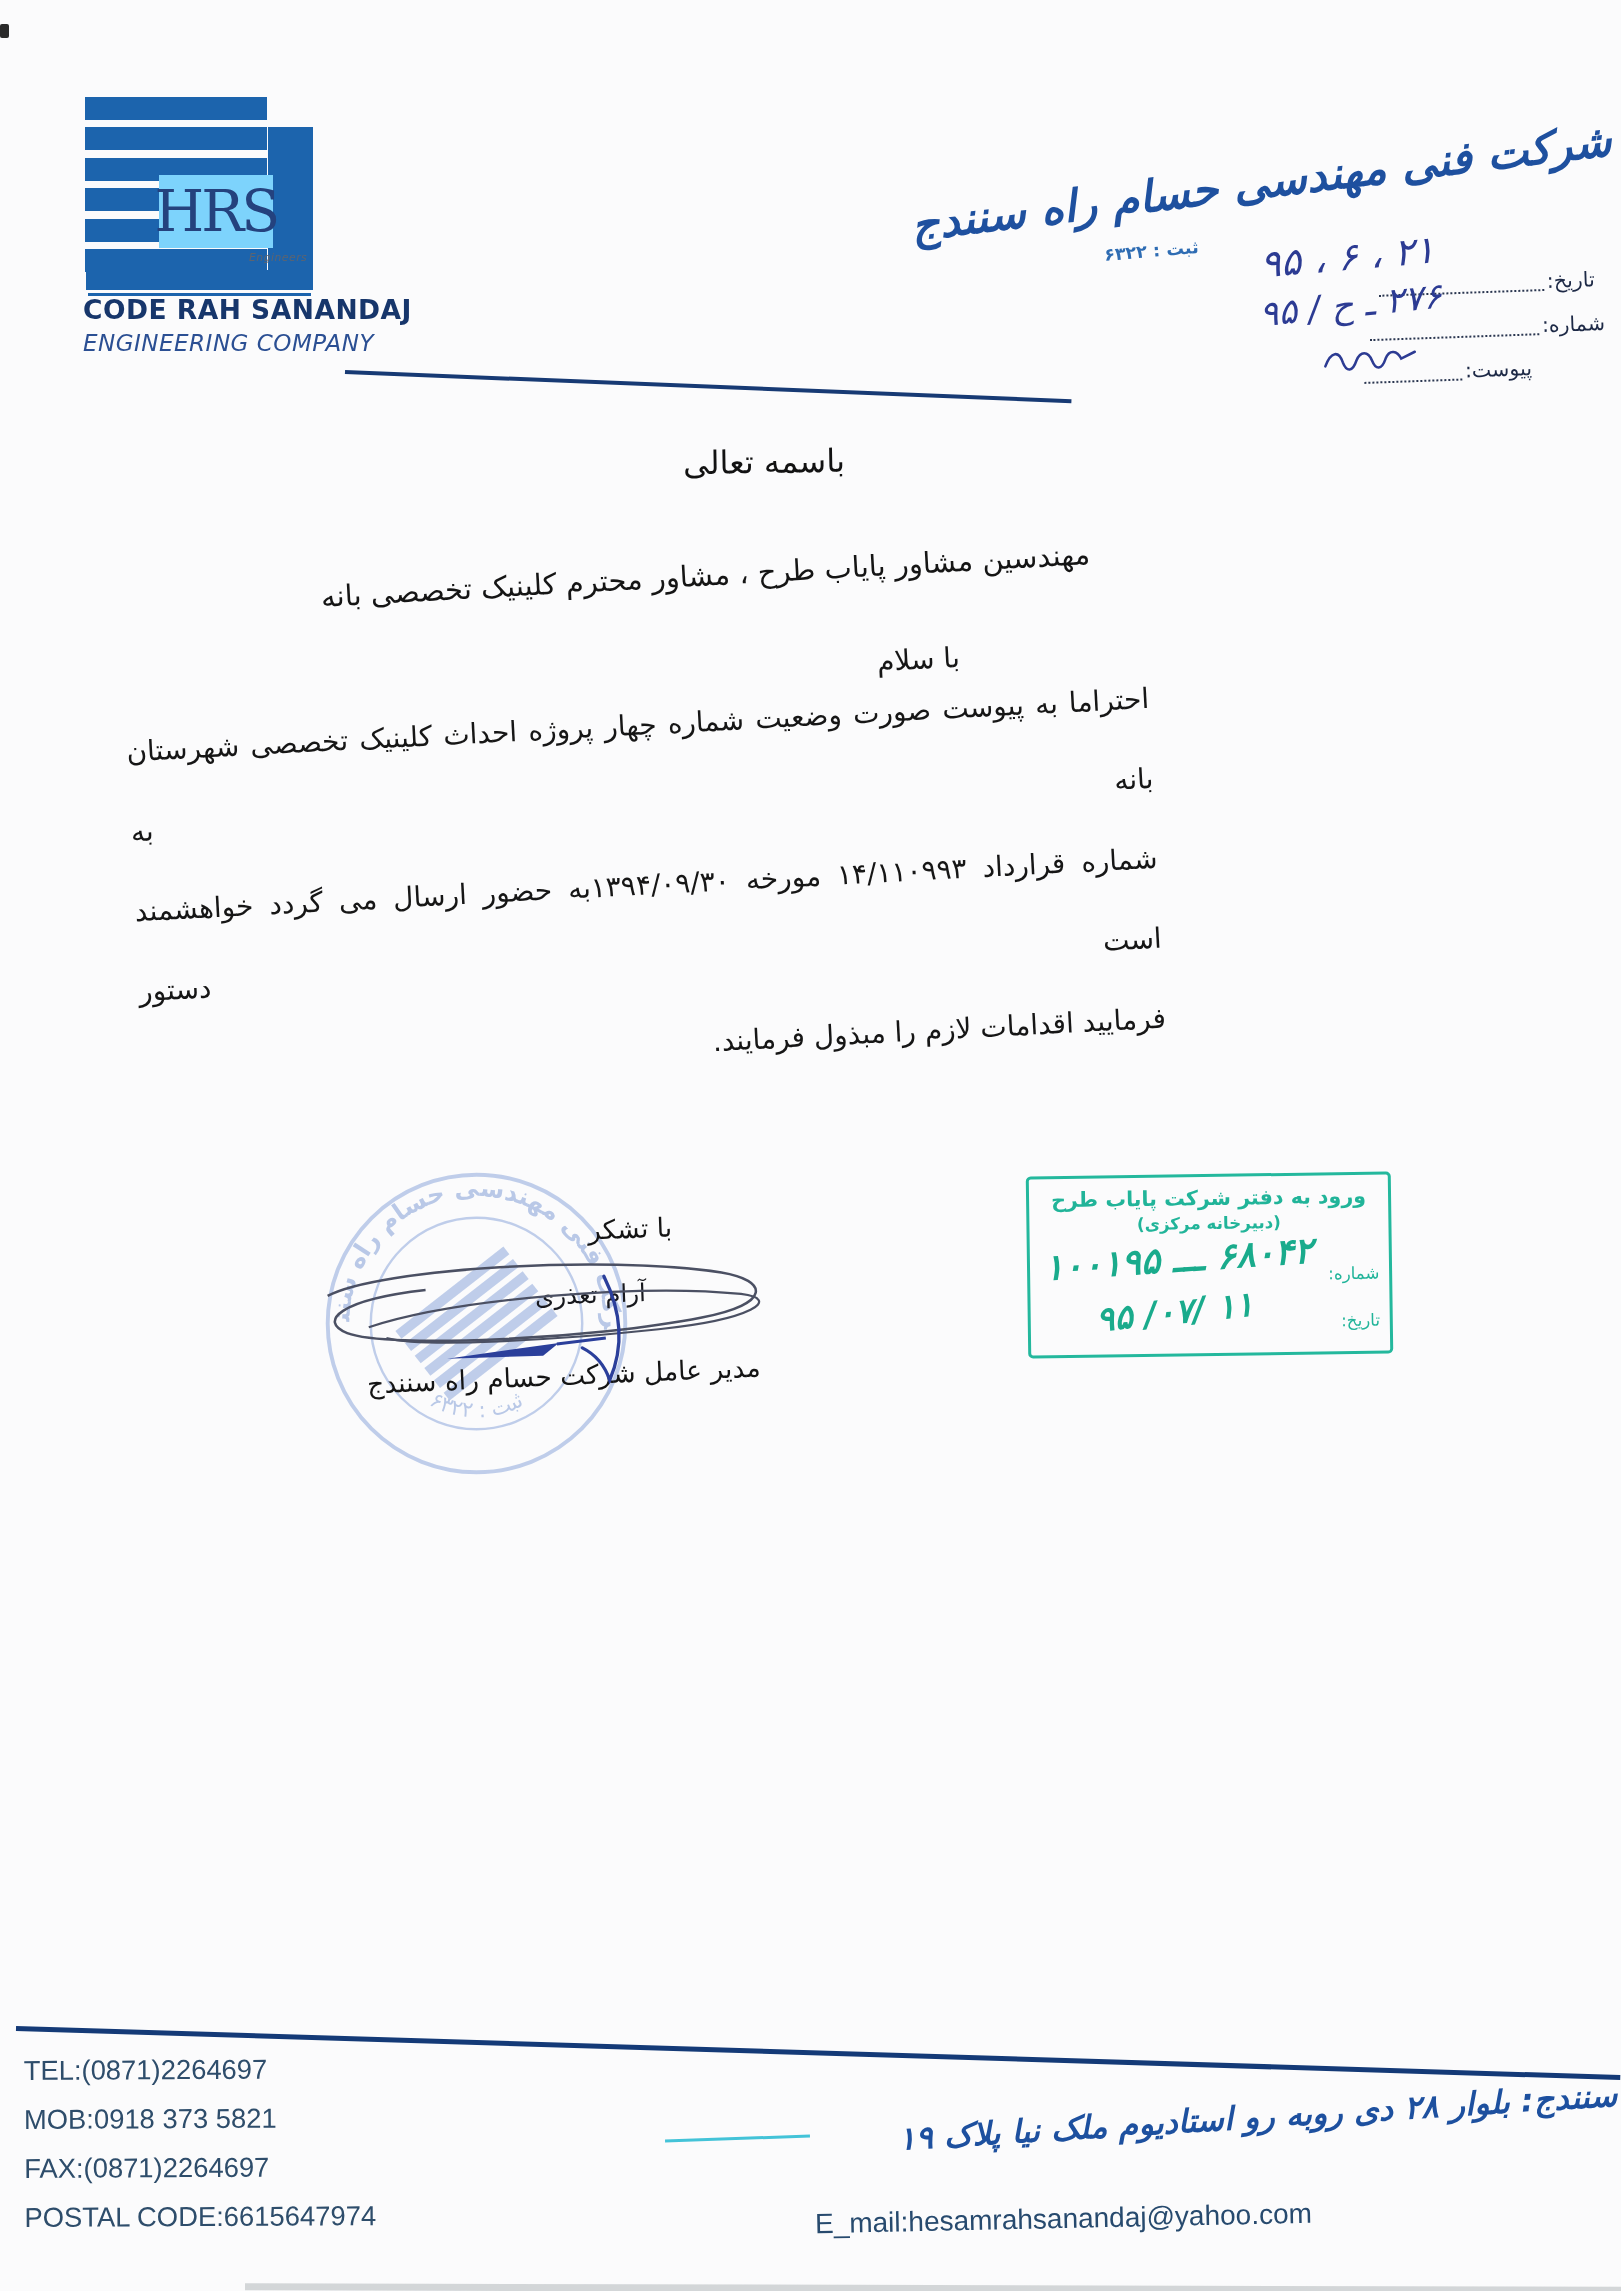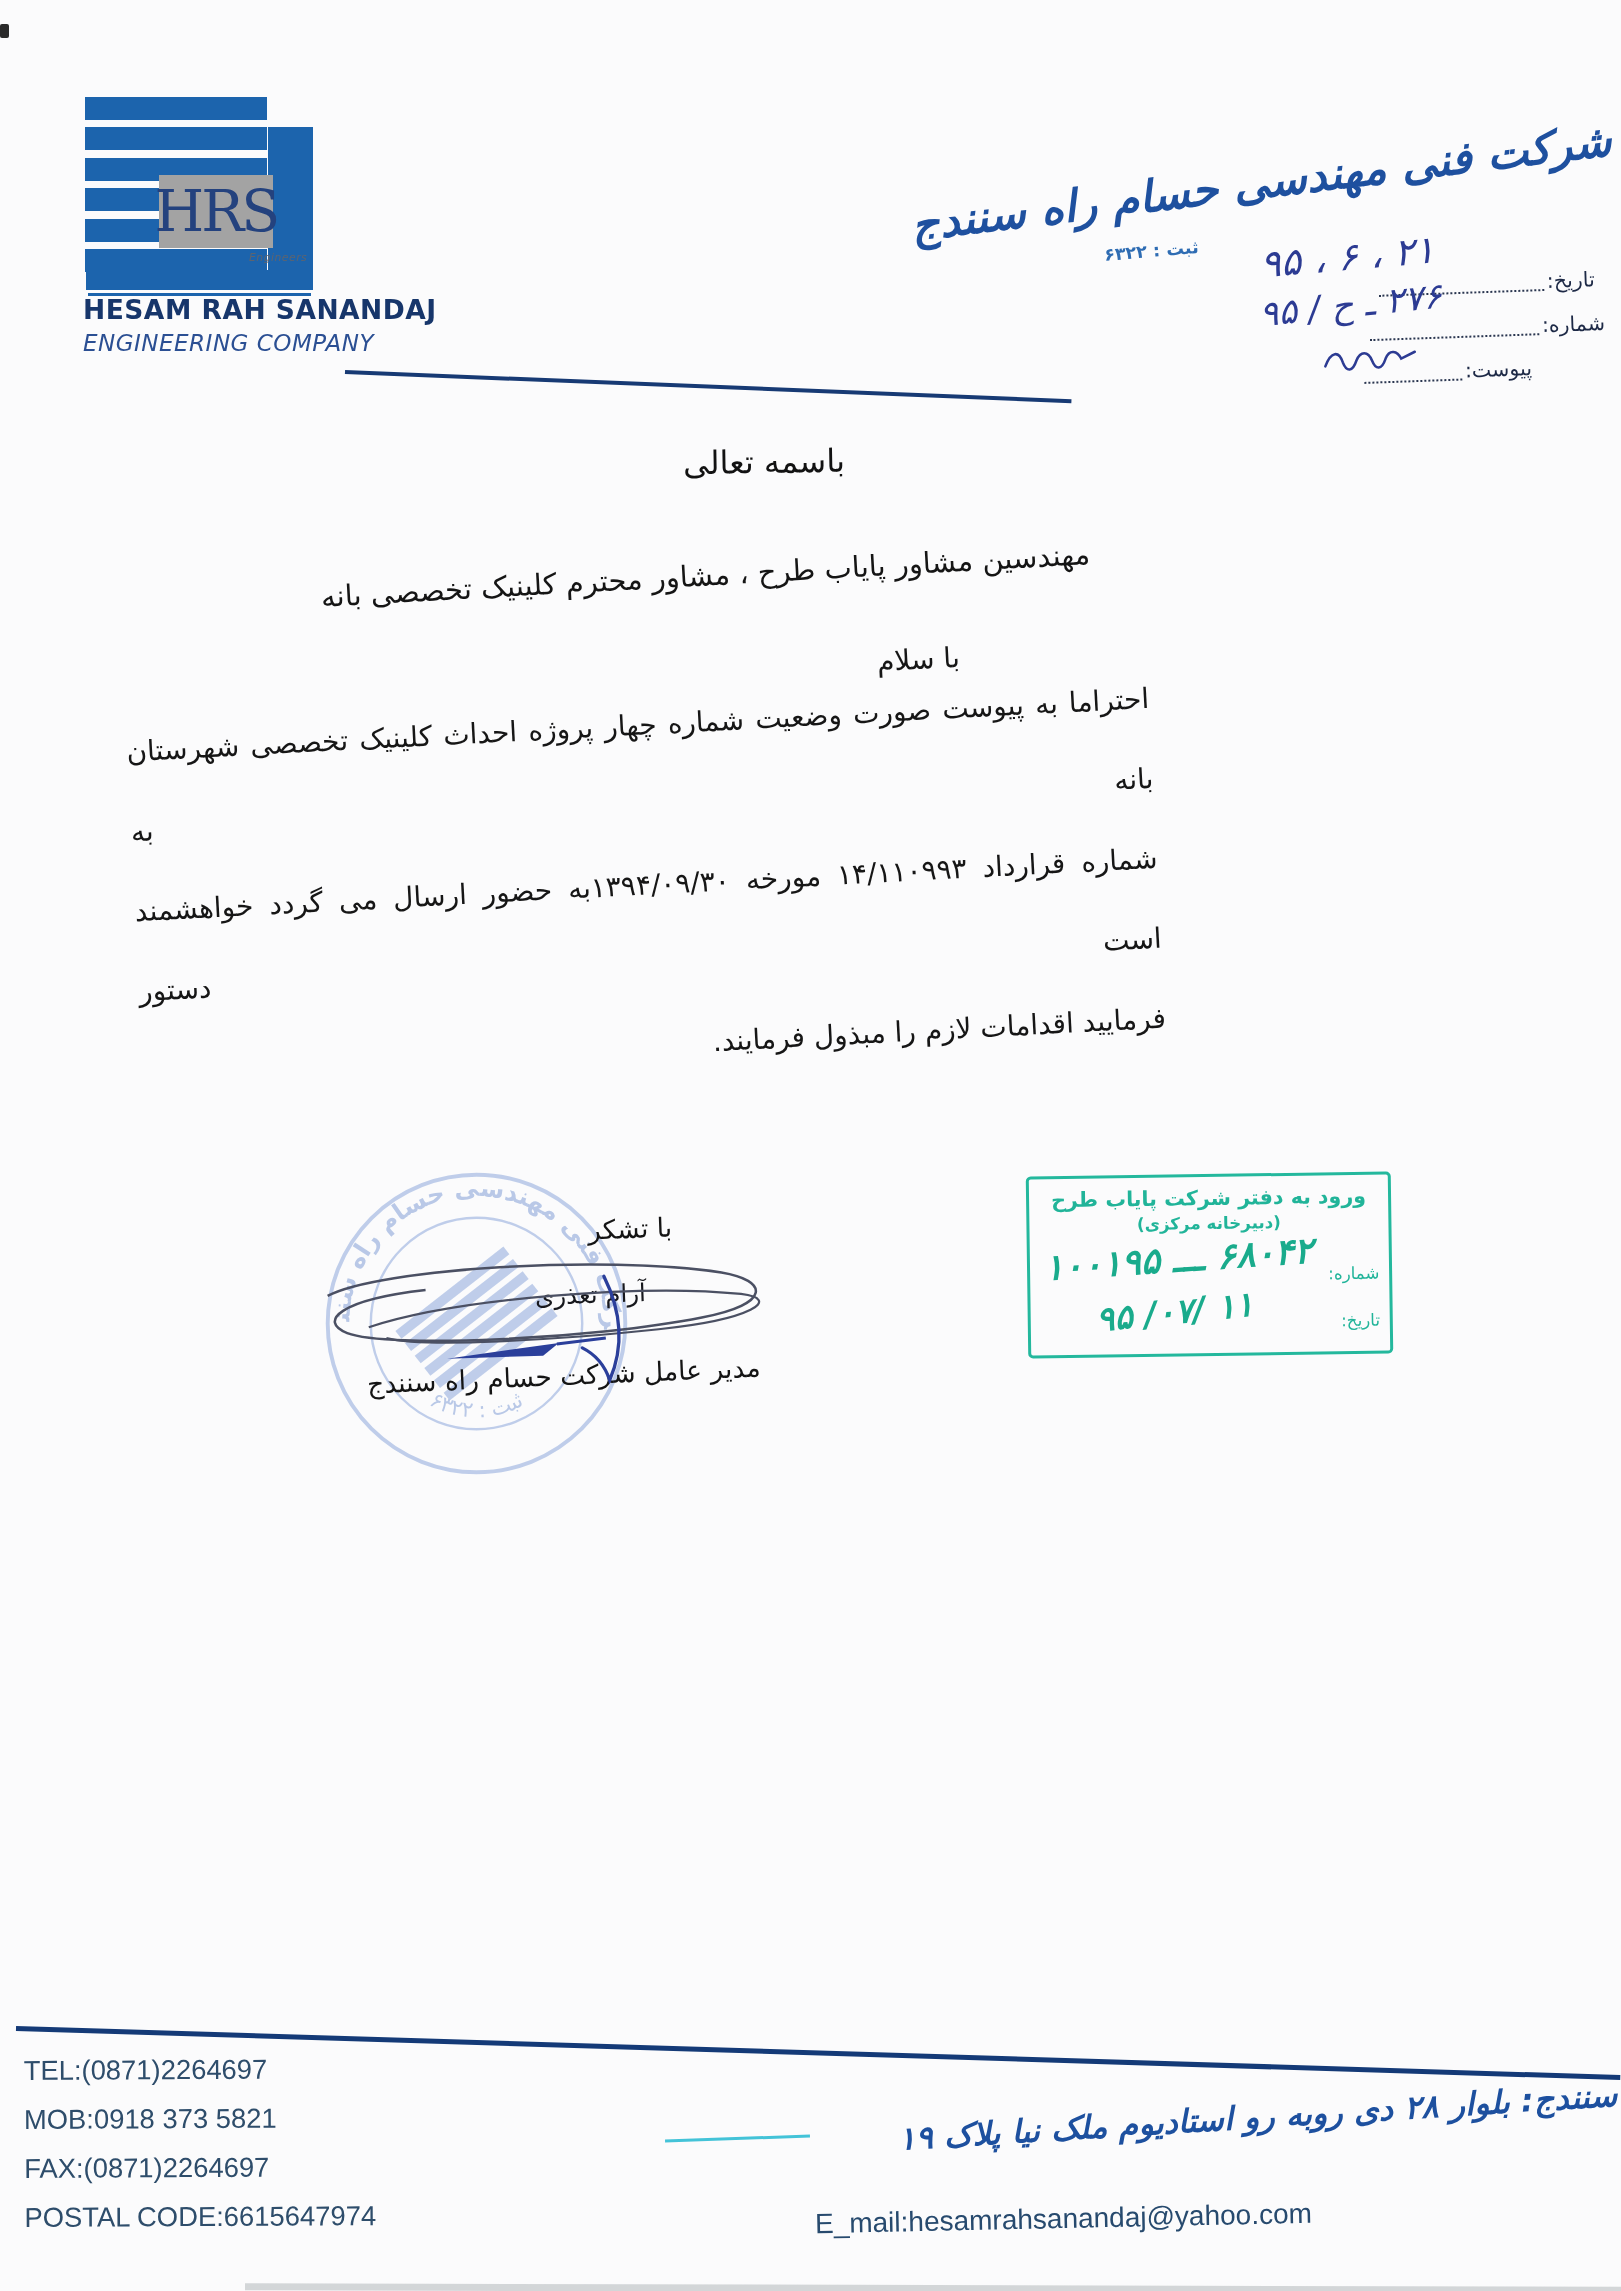--- a/index.html
+++ b/index.html
@@ -17,21 +17,21 @@
   .s2{left:0;top:30px;width:182px;height:22.5px;}
   .s3{left:0;top:61px;width:182px;height:22.5px;}
   .s4{left:0;top:91px;width:182px;height:22.5px;}
   .s5{left:0;top:122px;width:182px;height:22.5px;}
   .s6{left:0;top:152px;width:182px;height:22.5px;}
   .scol{left:183px;top:30px;width:45px;height:144px;}
   .s7{left:1px;top:173px;width:227px;height:19.6px;}
   .s8{left:2.9px;top:196px;width:223px;height:2.9px;}
   .hrs-box{
     position:absolute; left:74px; top:78px; width:114px; height:73px;
-    background:#a3a3a3; display:flex; align-items:center; justify-content:center;
+    background:#7dd3fc; display:flex; align-items:center; justify-content:center;
     font-family:"DejaVu Serif", serif; font-size:57px; color:#24427e;
     letter-spacing:-2.9px; line-height:73px;
   }
   .engineers{
     position:absolute; left:164px; top:154px; font-size:10.8px; font-style:italic;
     color:#5d6470; letter-spacing:0.5px; z-index:3;
   }
   .co-en1{left:83px; top:294px; font-size:26.5px; font-weight:bold; color:#17366b; letter-spacing:0.5px;}
   .co-en2{left:83px; top:330px; font-size:23px; color:#2b4f93; letter-spacing:0.5px;font-style:italic;}
   .divider{left:345px; top:370px; width:727px; height:3.9px; background:#173a74;
@@ -136,21 +136,21 @@
     <div class="stripe s4"></div>
     <div class="stripe s5"></div>
     <div class="stripe s6"></div>
     <div class="stripe scol"></div>
     <div class="hrs-box">HRS</div>
     <div class="engineers">Engineers</div>
     <div class="stripe s7"></div>
     <div class="stripe s8"></div>
   </div>
 
-  <div class="abs co-en1">HESAM RAH SANANDAJ</div>
+  <div class="abs co-en1">CODE RAH SANANDAJ</div>
   <div class="abs co-en2">ENGINEERING COMPANY</div>
   <div class="abs divider"></div>
 
   <div class="abs callig">شرکت فنی مهندسی حسام راه سنندج</div>
   <div class="abs reg">ثبت : ۶۳۲۲</div>
 
   <div class="field f-date">
     <span>تاریخ:</span>
     <span class="dots"></span>
   </div>

